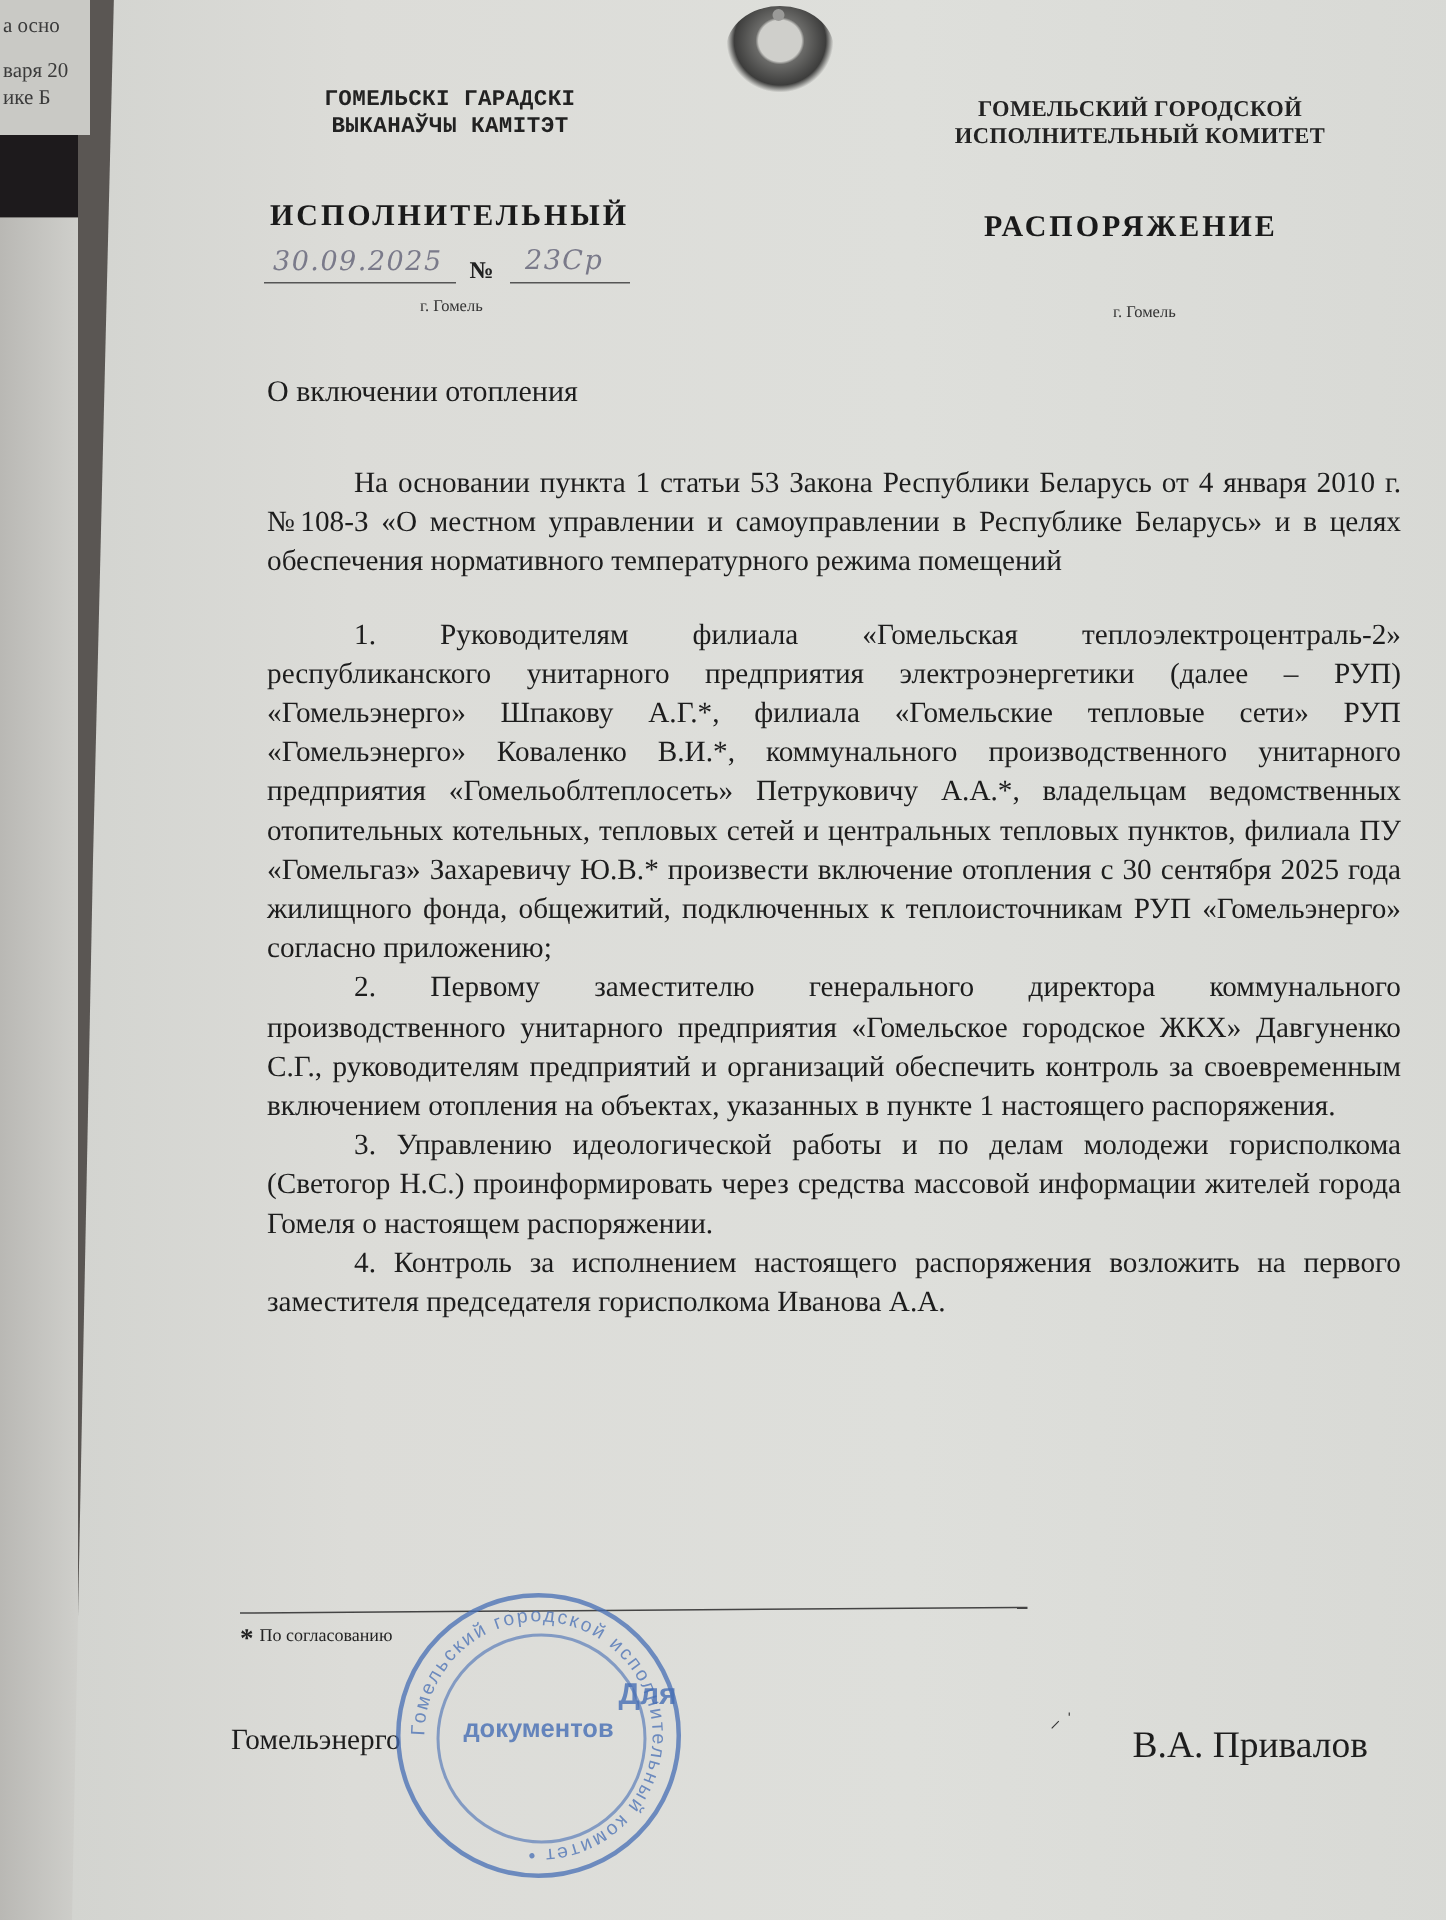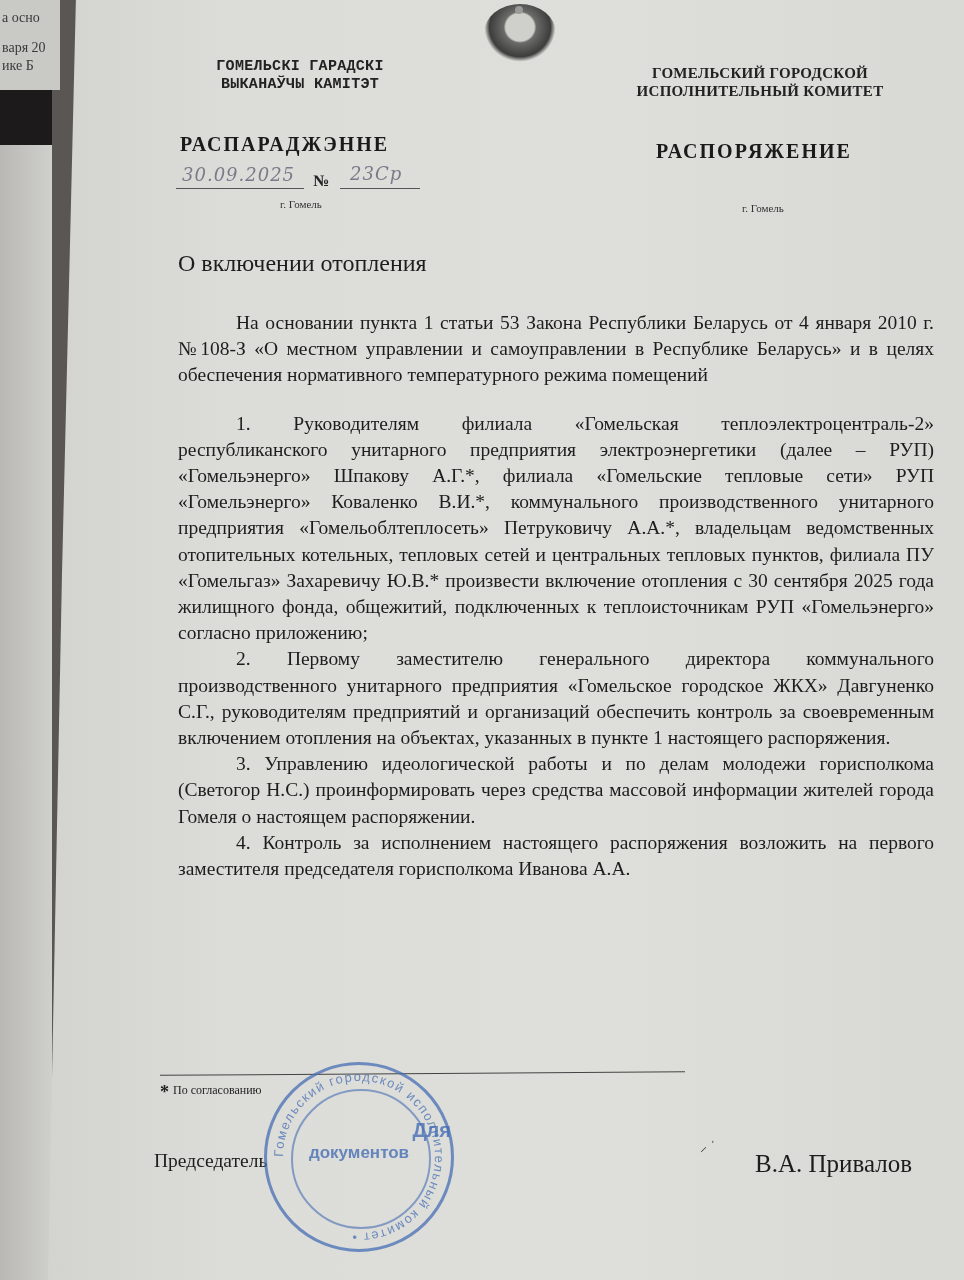--- a/index.html
+++ b/index.html
@@ -51,21 +51,21 @@
     position:absolute; font-size:11px; color:#333;text-align:center;
   }
   .handwrite {
     position:absolute; font-family:"DejaVu Serif", serif; font-style:italic;
     color:#7a7a8a; font-size:18px; letter-spacing:1px;
   }
   .uline { position:absolute; height:1px; background:#555; }
   .num-sign { position:absolute; font-size:16px; font-weight:bold; color:#222; }
 
   .subject {
-    position:absolute; left:178px; top:250px; font-size:24px; color:#1d1d1d;
+    position:absolute; left:178px; top:250px; font-size:20px; color:#1d1d1d;
   }
   .body {
     position:absolute; left:178px; top:310px; width:756px;
     font-size:19.5px; line-height:26.2px; text-align:justify; color:#1d1d1d;
   }
   .body p { margin:0; text-indent:58px; }
   .body p.gap { margin-top:22px; }
   .footnote-line {
     position:absolute; left:160px; top:1073px; width:525px; height:1px; background:#444;
     transform:rotate(-0.4deg);
@@ -124,21 +124,21 @@
 
 <div class="hdr" style="left:180px; top:58px; width:240px;font-family:Liberation Mono, monospace;">
   <div>ГОМЕЛЬСКІ ГАРАДСКІ</div>
   <div>ВЫКАНАЎЧЫ КАМІТЭТ</div>
 </div>
 <div class="hdr" style="left:610px; top:64px; width:300px;">
   <div>ГОМЕЛЬСКИЙ ГОРОДСКОЙ</div>
   <div>ИСПОЛНИТЕЛЬНЫЙ КОМИТЕТ</div>
 </div>
 
-<div class="hdr-title" style="left:180px; top:133px;">РАСПАРАДЖЭННЕ</div>
+<div class="hdr-title" style="left:180px; top:133px;">ИСПОЛНИТЕЛЬНЫЙ</div>
 <div class="hdr-title" style="left:656px; top:140px;">РАСПОРЯЖЕНИЕ</div>
 
 <div class="handwrite" style="left:182px; top:164px;">30.09.2025</div>
 <div class="uline" style="left:176px; top:188px; width:128px;"></div>
 <div class="num-sign" style="left:313px; top:172px;">№</div>
 <div class="handwrite" style="left:350px; top:163px;">23Ср</div>
 <div class="uline" style="left:340px; top:188px; width:80px;"></div>
 
 <div class="city" style="left:280px; top:198px;">г. Гомель</div>
 <div class="city" style="left:742px; top:202px;">г. Гомель</div>
@@ -151,21 +151,21 @@
   <p>2. Первому заместителю генерального директора коммунального производственного унитарного предприятия «Гомельское городское ЖКХ» Давгуненко С.Г., руководителям предприятий и организаций обеспечить контроль за своевременным включением отопления на объектах, указанных в пункте 1 настоящего распоряжения.</p>
   <p>3. Управлению идеологической работы и по делам молодежи горисполкома (Светогор Н.С.) проинформировать через средства массовой информации жителей города Гомеля о настоящем распоряжении.</p>
   <p>4. Контроль за исполнением настоящего распоряжения возложить на первого заместителя председателя горисполкома Иванова А.А.</p>
 </div>
 
 <div class="footnote-line"></div>
 <div class="footnote">
   <span class="star">*</span><span>По согласованию</span>
 </div>
 
-<div class="sig-left">Председатель</div>
+<div class="sig-left">Гомельэнерго</div>
 <div class="sig-mark">⸝ ˈ</div>
 <div class="sig-right">В.А. Привалов</div>
 
 <div class="stamp">
   <svg class="stamp-ring" viewBox="0 0 184 184">
     <defs>
       <path id="ringPath" d="M92,92 m-76,0 a76,76 0 1,1 152,0 a76,76 0 1,1 -152,0"></path>
     </defs>
     <text font-family="Liberation Sans, sans-serif" font-size="13" fill="rgba(70,110,180,0.75)" letter-spacing="1.5">
       <textPath href="#ringPath" startOffset="0">Гомельский городской исполнительный комитет •</textPath>

